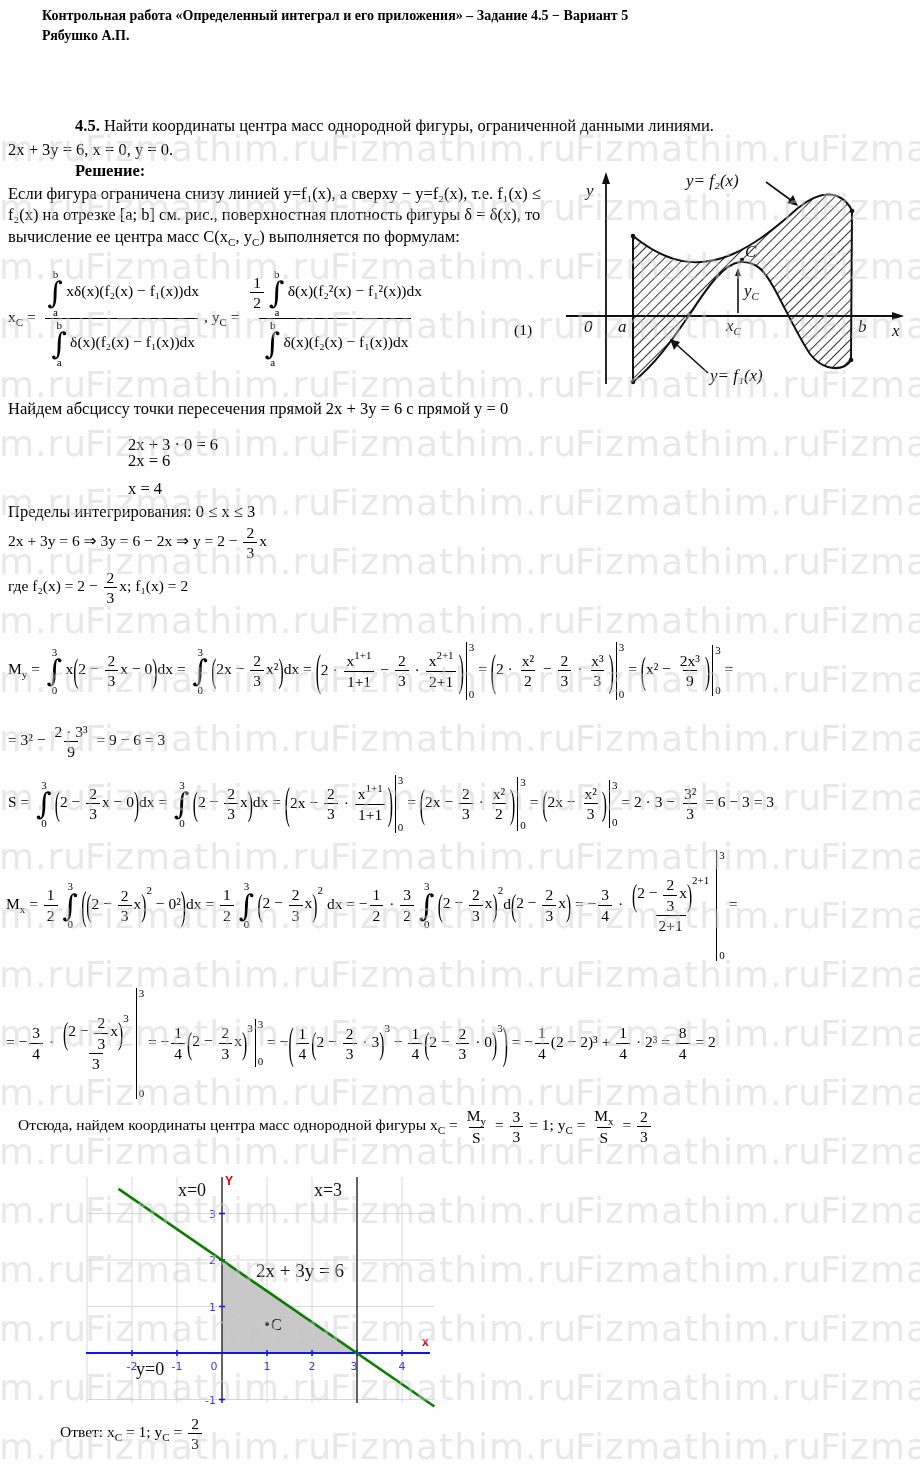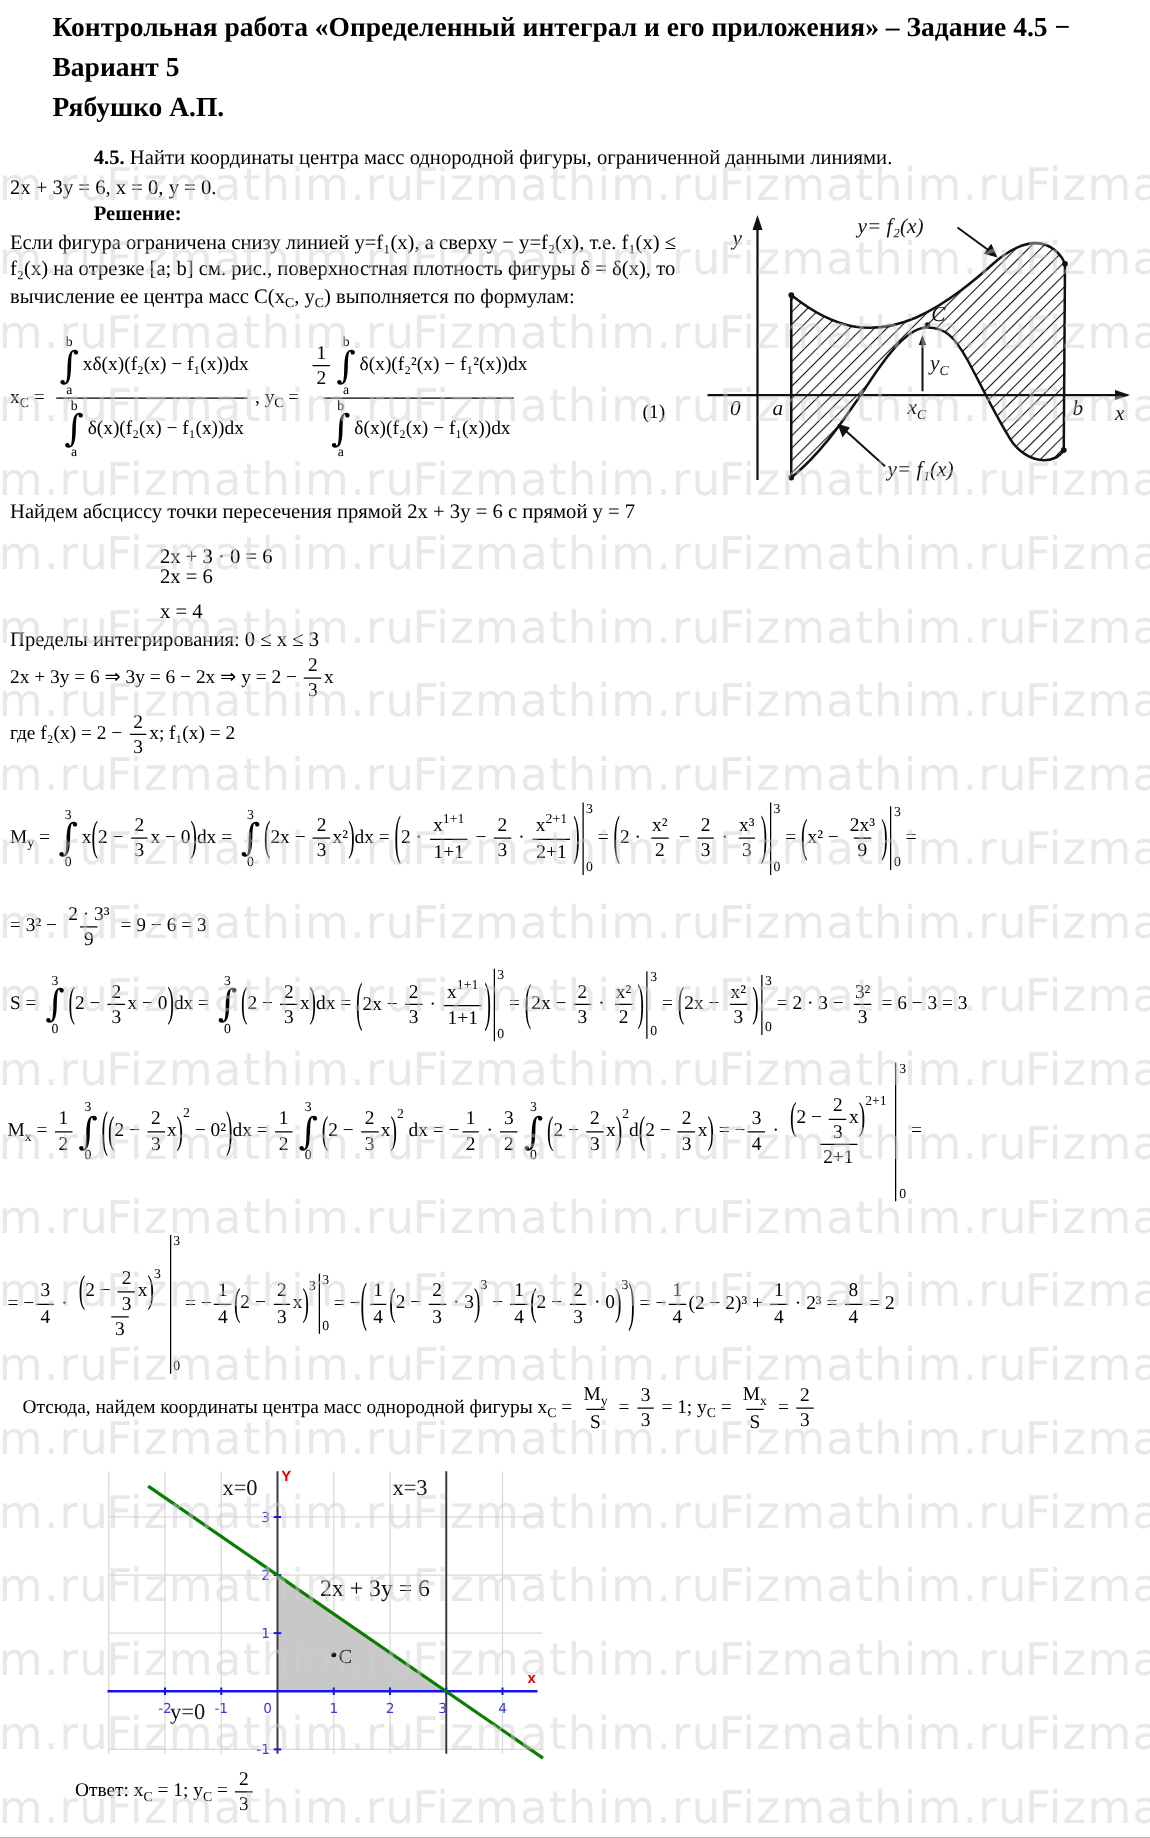--- a/index.html
+++ b/index.html
@@ -3,21 +3,21 @@
 <meta charset="utf-8">
 <style>
   html,body{margin:0;padding:0;background:#888;}
   .page{position:relative;width:920px;height:1470px;background:#ffffff;overflow:hidden;
         font-family:"Liberation Serif",serif;color:#000;}
   .content{position:absolute;inset:0;z-index:1;}
   .wm-layer{position:absolute;inset:0;z-index:2;pointer-events:none;overflow:hidden;}
   .wm{position:absolute;font-family:"DejaVu Sans",sans-serif;font-size:36px;
       color:rgba(205,205,205,0.45);white-space:nowrap;letter-spacing:1px;}
   .abs{position:absolute;}
-  .hdr{font-weight:bold;font-size:22px;line-height:1.45;width:862px;}
+  .hdr{font-weight:bold;font-size:14px;line-height:1.45;width:862px;}
   .body-text{font-size:16.5px;line-height:1.3;}
   .bold{font-weight:bold;}
   .fm{font-size:15.5px;line-height:1.25;}
   
   .fr{display:inline-flex;flex-direction:column;align-items:center;vertical-align:middle;
       margin:0 2px;text-align:center;}
   .fr .num,.fr .den{padding:0 3px;line-height:1.25;display:inline-block;}
   .fr .den{border-top:1.4px solid #000;}
   .intg{display:inline-flex;flex-direction:column;align-items:center;vertical-align:middle;
         margin:0 3px;line-height:1;}
@@ -124,21 +124,21 @@
       <text class="flabel" x="26" y="166">0</text>
       <text class="flabel" x="60" y="166">a</text>
       <text class="flabel" x="300" y="166">b</text>
       <text class="flabel" x="128" y="20">y= f₂(x)</text>
       <text class="flabel" x="152" y="215">y= f₁(x)</text>
       <text class="flabel" x="187" y="91">C</text>
       <text class="flabel" x="186" y="130"><tspan>y</tspan><tspan dy="4" font-size="11">C</tspan></text>
       <text class="flabel" x="168" y="165"><tspan>x</tspan><tspan dy="4" font-size="11">C</tspan></text>
     </svg>
 
-    <div class="abs body-text" style="left:8px;top:398px">Найдем абсциссу точки пересечения прямой 2x + 3y = 6 с прямой y = 7</div>
+    <div class="abs body-text" style="left:8px;top:398px">Найдем абсциссу точки пересечения прямой 2x + 3y = 6 с прямой y = 0</div>
     <div class="abs body-text" style="left:128px;top:434px">2x + 3 · 0 = 6</div>
     <div class="abs body-text" style="left:128px;top:450px">2x = 6</div>
     <div class="abs body-text" style="left:128px;top:478px">x = 4</div>
     <div class="abs body-text" style="left:8px;top:501px">Пределы интегрирования: 0 ≤ x ≤ 3</div>
     <div class="abs fm" style="left:8px;top:523px"><span><span>2x + 3y = 6 ⇒ 3y = 6 − 2x ⇒ y = 2 − </span><span class="fr">
             <span class="num"><span>2</span></span>
             <span class="den"><span>3</span></span>
           </span><span>x</span></span></div>
     <div class="abs fm" style="left:8px;top:568px"><span><span>где  f₂(x) = 2 − </span><span class="fr">
             <span class="num"><span>2</span></span>

